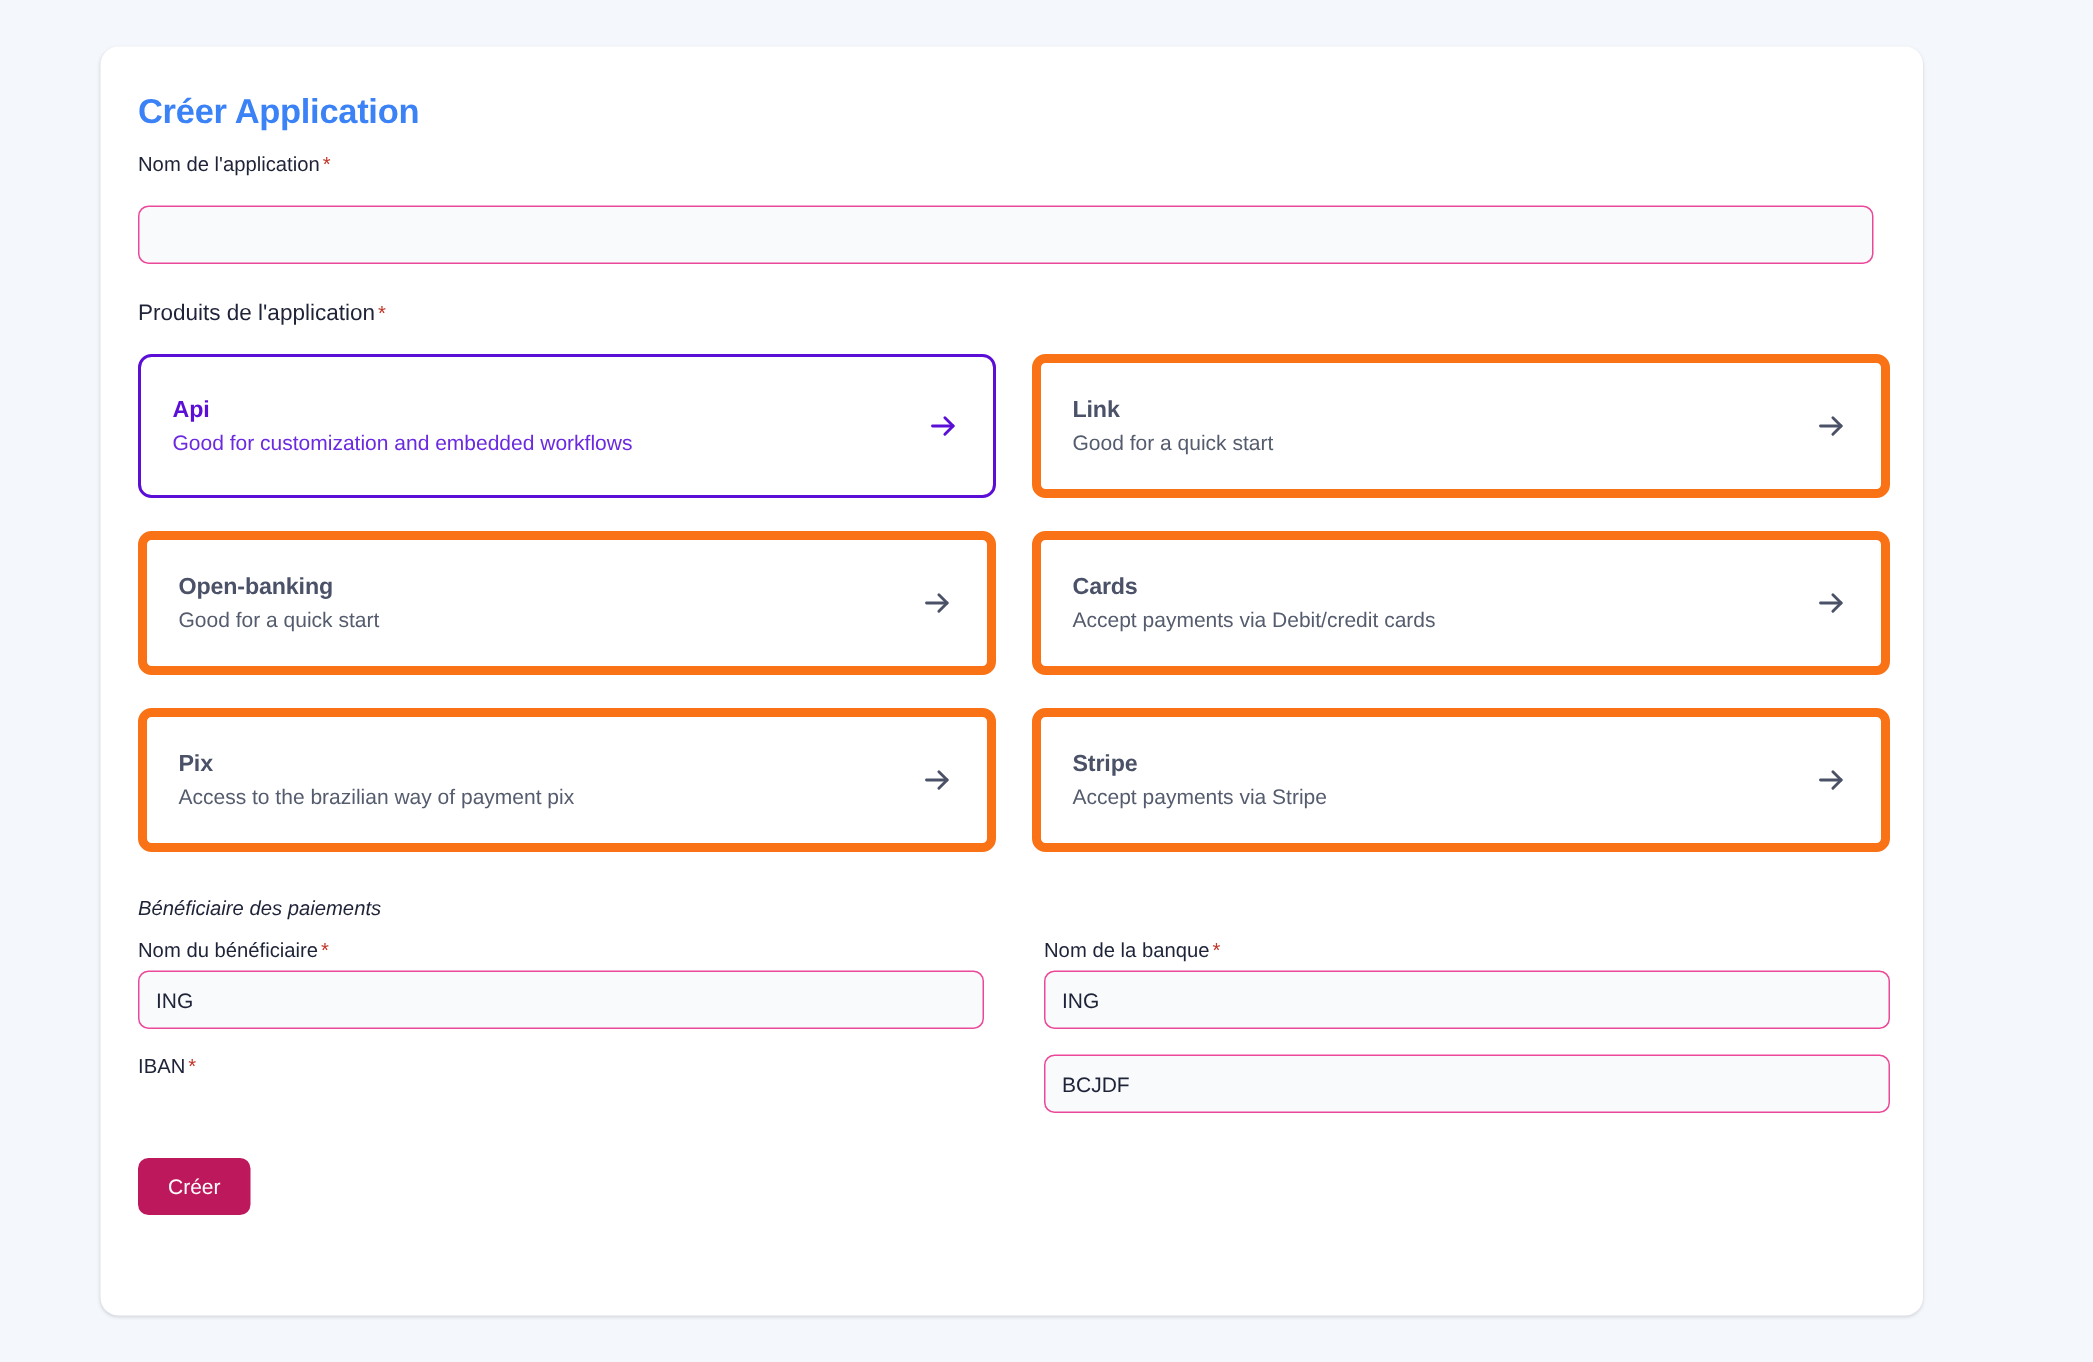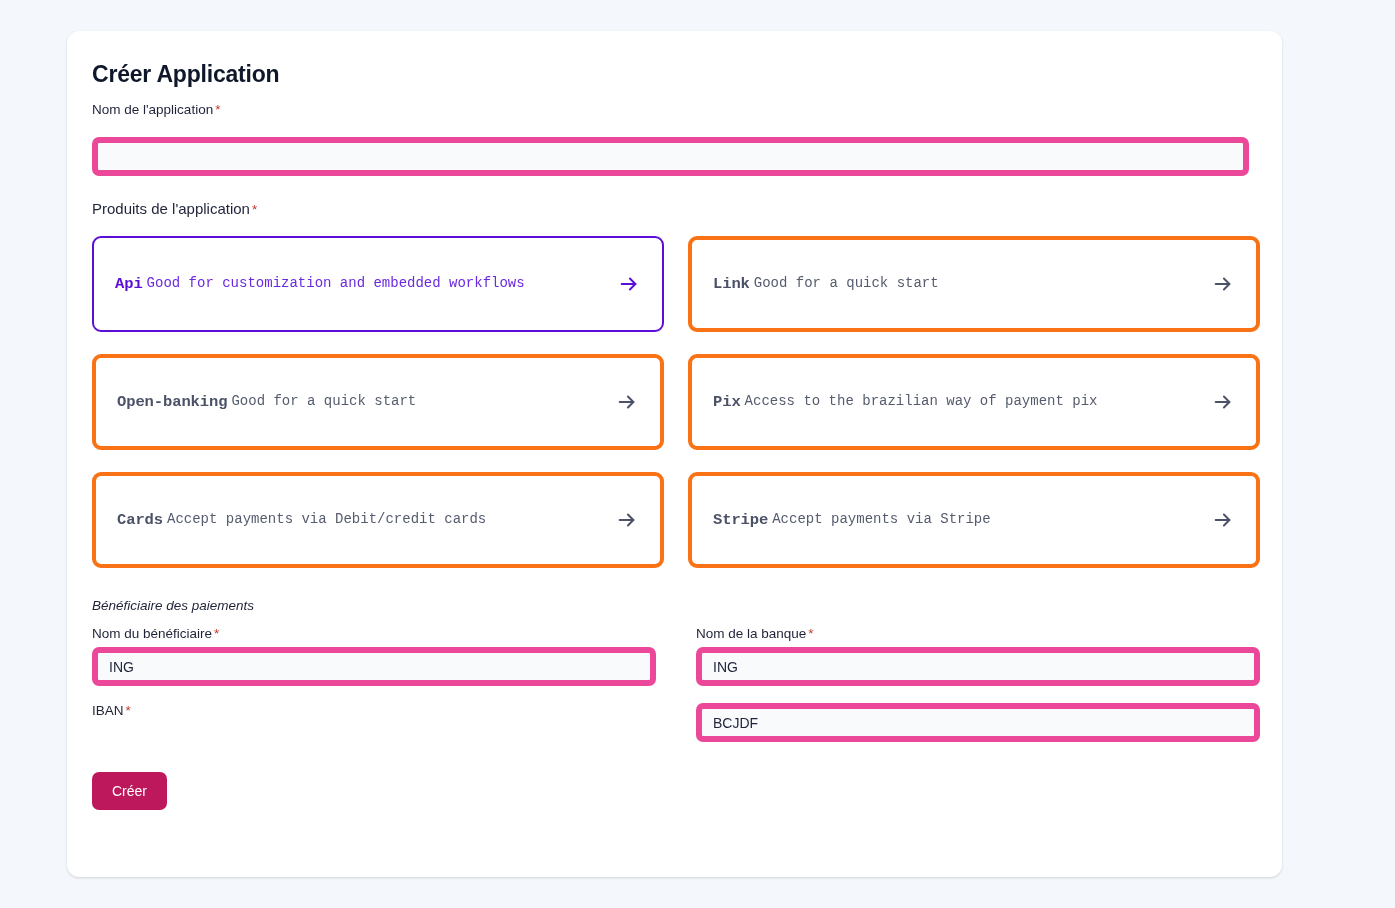--- a/index.html
+++ b/index.html
@@ -31,21 +31,21 @@
     padding: 30px 33px 0 25px;
   }
 
   .panel-inner {
     padding-left: 0px;
   }
 
   .page-title {
     font-size: 23px;
     font-weight: bold;
-    color: #0f172a;
+    color: #3b82f6;
     letter-spacing: -0.2px;
     margin-left: 0px;
     margin-bottom: 14px;
   }
 
   .field-label {
     font-size: 13.5px;
     color: #1f2338;
     margin-bottom: 20px;
     font-weight: normal;
@@ -55,21 +55,21 @@
     color: #c0392b;
     font-size: 13.5px;
     margin-left: 2px;
   }
 
   .text-input {
     display: block;
     width: 100%;
     height: 39px;
     background: #f8fafc;
-    border: 6px solid #ec4899;
+    border: 1px solid #ec4899;
     border-radius: 7px;
     padding: 0 11px;
     font-family: "Liberation Sans", sans-serif;
     font-size: 14px;
     color: #1f2338;
     outline: none;
   }
 
   .section-label {
     font-size: 15px;
@@ -81,35 +81,35 @@
   .products-grid {
     display: grid;
     grid-template-columns: 572px 572px;
     column-gap: 24px;
     row-gap: 22px;
     margin-bottom: 0;
   }
 
   .product-card {
     height: 96px;
-    border: 4px solid #f97316;
+    border: 6px solid #f97316;
     border-radius: 9px;
     background: #ffffff;
     display: flex;
     align-items: center;
     justify-content: space-between;
     padding: 0 22px 0 21px;
     cursor: pointer;
   }
 
   .product-card.selected {
     border: 2px solid #5b0fd6;
   }
 
-  .product-text { display: flex; flex-direction: row; gap: 4px; font-family: Liberation Mono, monospace; }
+  .product-text { display: flex; flex-direction: column; gap: 4px; }
 
   .product-title {
     font-size: 15.5px;
     font-weight: bold;
     color: #4b5268;
     letter-spacing: -0.1px;
   }
 
   .product-desc {
     font-size: 14px;
@@ -212,35 +212,35 @@
           <span class="arrow-icon">
             <svg width="22" height="22" viewBox="0 0 24 24" fill="none" stroke="currentColor" stroke-width="2.1" stroke-linecap="round" stroke-linejoin="round">
                 <line x1="4" y1="12" x2="19" y2="12"></line>
                 <polyline points="13 6 19 12 13 18"></polyline>
               </svg>
           </span>
         </div>
 
         <div class="product-card">
           <div class="product-text">
+            <div class="product-title">Cards</div>
+            <div class="product-desc">Accept payments via Debit/credit cards</div>
+          </div>
+          <span class="arrow-icon">
+            <svg width="22" height="22" viewBox="0 0 24 24" fill="none" stroke="currentColor" stroke-width="2.1" stroke-linecap="round" stroke-linejoin="round">
+                <line x1="4" y1="12" x2="19" y2="12"></line>
+                <polyline points="13 6 19 12 13 18"></polyline>
+              </svg>
+          </span>
+        </div>
+
+        <div class="product-card">
+          <div class="product-text">
             <div class="product-title">Pix</div>
             <div class="product-desc">Access to the brazilian way of payment pix</div>
-          </div>
-          <span class="arrow-icon">
-            <svg width="22" height="22" viewBox="0 0 24 24" fill="none" stroke="currentColor" stroke-width="2.1" stroke-linecap="round" stroke-linejoin="round">
-                <line x1="4" y1="12" x2="19" y2="12"></line>
-                <polyline points="13 6 19 12 13 18"></polyline>
-              </svg>
-          </span>
-        </div>
-
-        <div class="product-card">
-          <div class="product-text">
-            <div class="product-title">Cards</div>
-            <div class="product-desc">Accept payments via Debit/credit cards</div>
           </div>
           <span class="arrow-icon">
             <svg width="22" height="22" viewBox="0 0 24 24" fill="none" stroke="currentColor" stroke-width="2.1" stroke-linecap="round" stroke-linejoin="round">
                 <line x1="4" y1="12" x2="19" y2="12"></line>
                 <polyline points="13 6 19 12 13 18"></polyline>
               </svg>
           </span>
         </div>
 
         <div class="product-card">

